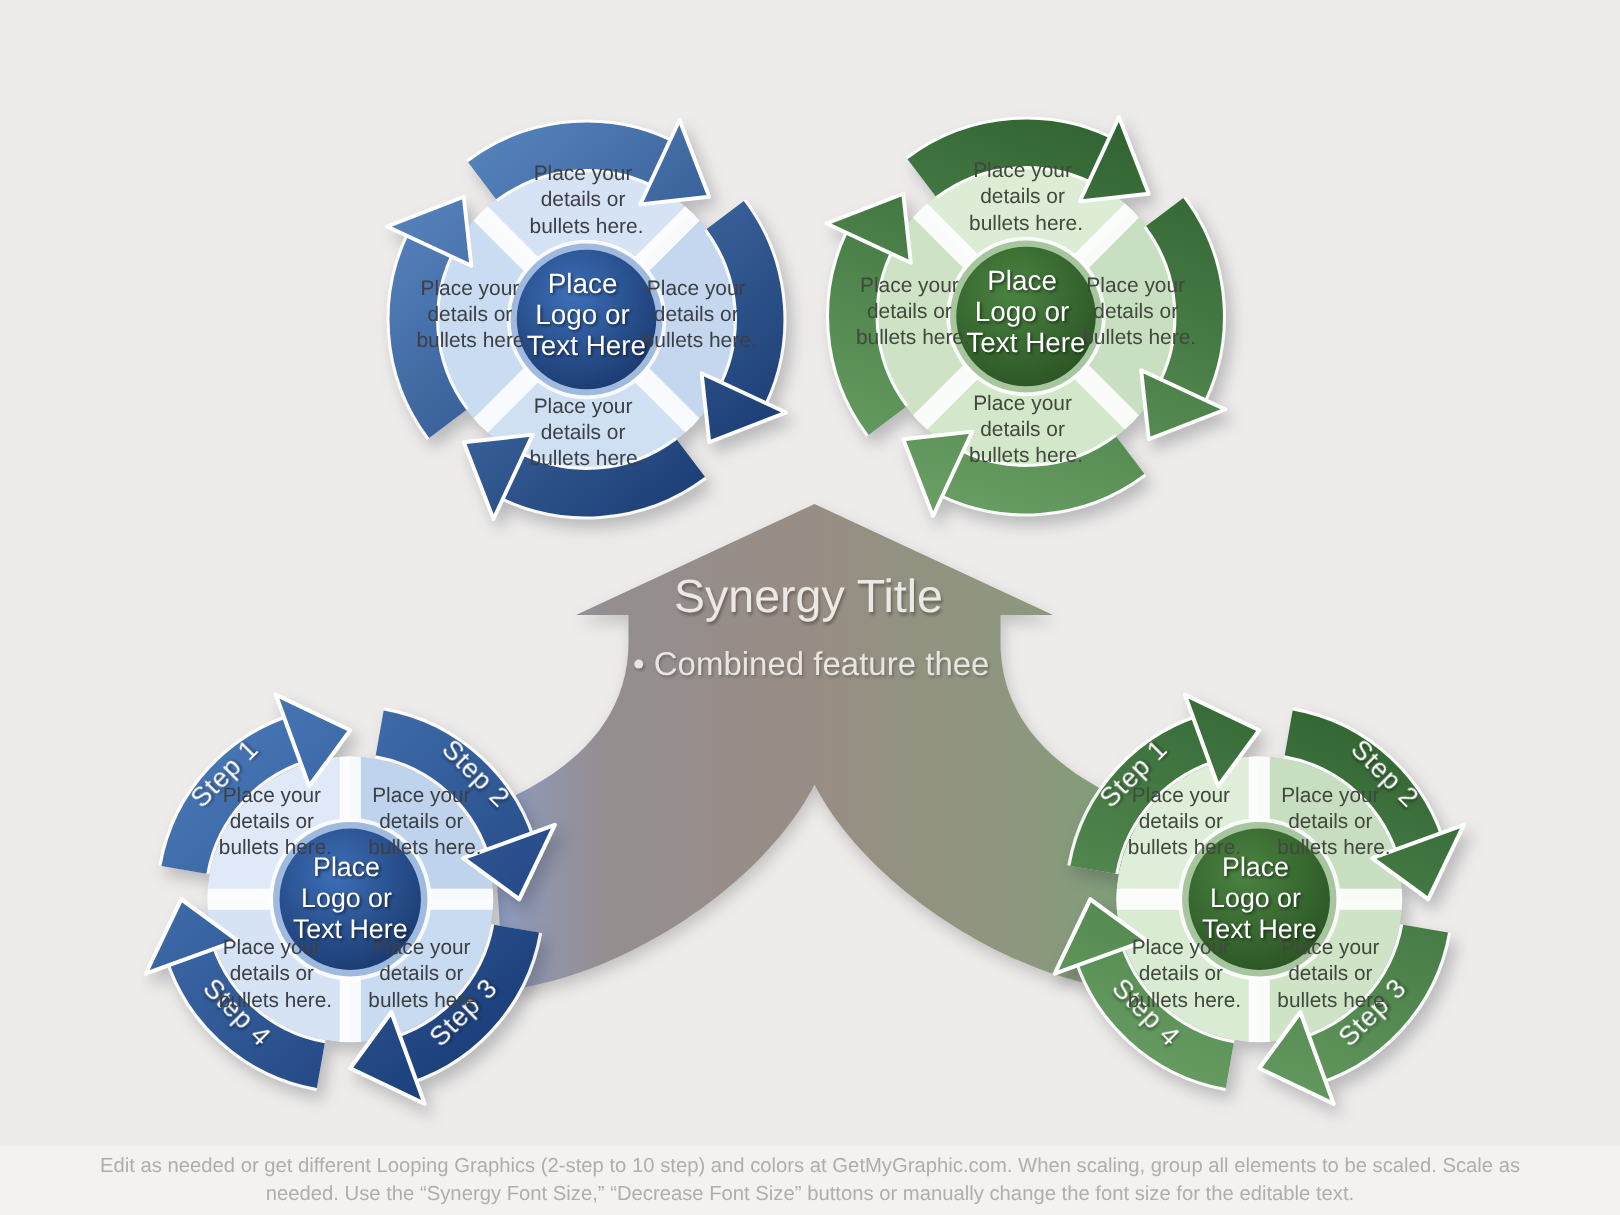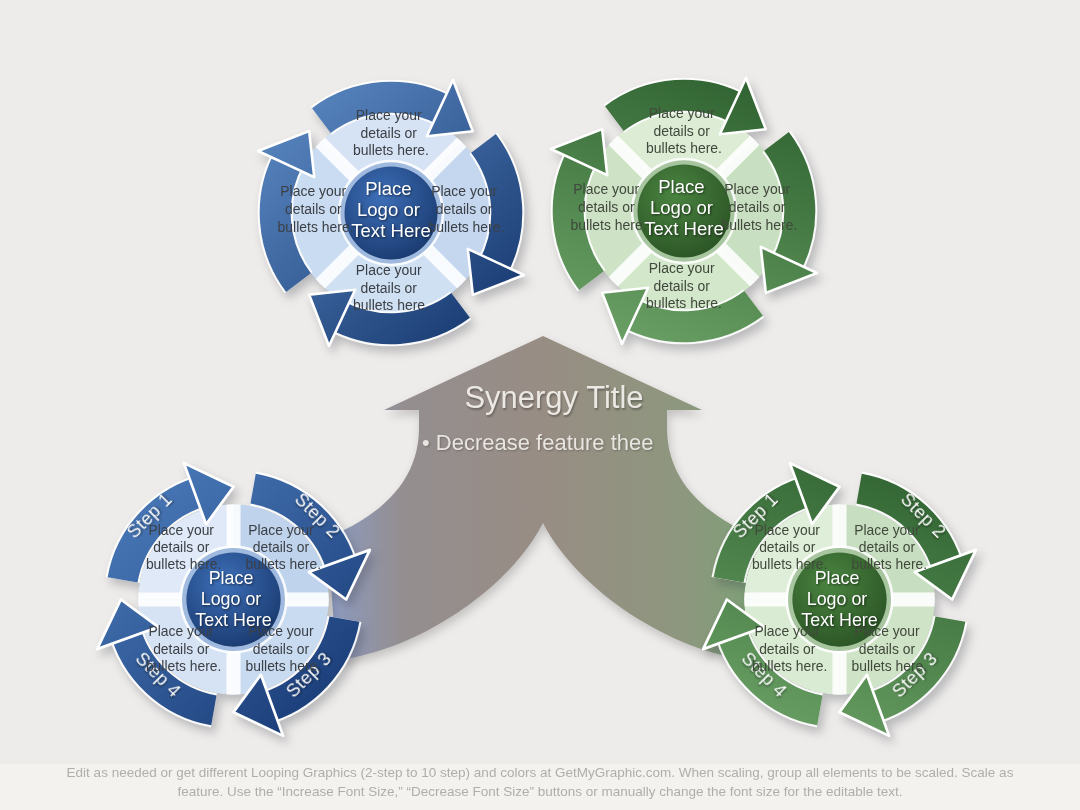--- a/index.html
+++ b/index.html
@@ -1,38 +1,38 @@
 <!DOCTYPE html>
 <html><head>
 <meta charset="utf-8">
 <style>
   html,body{margin:0;padding:0;}
   body{font-family:"Liberation Sans","DejaVu Sans",sans-serif;}
   .stage{position:relative;width:1080px;height:810px;background:#eeecea;overflow:hidden;}
 
   .connector-svg{position:absolute;left:0;top:0;filter:drop-shadow(2px 5px 5px rgba(0,0,0,.18));}
-  .connector-title{position:absolute;left:414px;top:380px;width:280px;text-align:center;
+  .connector-title{position:absolute;left:399px;top:380px;width:280px;text-align:center;
     font-size:31px;color:#ece8e3;text-shadow:1px 2px 2px rgba(0,0,0,.30);}
   .connector-bullets{position:absolute;left:422px;top:428px;width:270px;
     font-size:22px;line-height:29px;color:#e9e5e0;text-shadow:1px 1px 2px rgba(0,0,0,.25);}
 
   .loop{position:absolute;text-align:right;}
   .loop svg{filter:drop-shadow(4px 6px 5px rgba(50,55,70,.28));}
   .loop text{text-anchor:middle;}
   .qt tspan{font-size:13.5px;}
   .blue .qt{fill:#3c4046;}
   .green .qt{fill:#40493c;}
   .ct{font-size:18px;fill:#ffffff;filter:drop-shadow(1px 1.5px 1px rgba(0,0,0,.55));}
   .small .ct{font-size:16.5px;}
   .small .qt tspan{font-size:12.8px;}
   .step{font-size:16.5px;fill:#ffffff;letter-spacing:.5px;
     filter:drop-shadow(1px 1px 1px rgba(0,0,0,.45));}
 
   .footer{position:absolute;left:0;bottom:0;width:100%;height:46px;background:#f4f2ef;
-    display:flex;flex-direction:column;align-items:center;}
+    display:flex;flex-direction:column;justify-content:center;align-items:center;}
   .footer div{font-size:13.5px;line-height:1.38;color:#b0aeac;text-align:center;width:1070px;}
 </style>
 </head>
 <body>
 
 <div class="stage">
 
   <svg class="connector-svg" width="1080" height="810" viewBox="0 0 1080 810">
     <defs>
       <linearGradient id="connGrad" gradientUnits="userSpaceOnUse" x1="329" y1="560" x2="757" y2="560">
@@ -45,21 +45,21 @@
     </defs>
     <path fill="url(#connGrad)" d="M 543 336 L 702 410 L 667 410 L 667 428
          C 667 475 697 508 742 530 L 757 552 L 750 660
          C 672 652 577 590 543 523
          C 509 590 414 652 336 660 L 329 552 L 344 530
          C 389 508 419 475 419 428 L 419 410 L 384 410 Z"></path>
   </svg>
 
   <div class="connector-title">Synergy Title</div>
   <div class="connector-bullets">
-    <div>• Decrease feature thee</div>
+    <div>• Combined feature thee</div>
   </div>
 
   <div class="loop" style="left:236px;top:58px;">
     <svg class="blue" viewBox="0 0 300 300" width="310" height="310">
       <defs>
         <linearGradient id="ringB1" gradientUnits="userSpaceOnUse" x1="40" y1="20" x2="280" y2="290">
           <stop offset="0" stop-color="#5e8cc6"></stop>
             <stop offset="1" stop-color="#0f2f66"></stop>
         </linearGradient>
         <radialGradient id="ctrB1" cx="0.4" cy="0.32" r="0.9">
@@ -354,16 +354,16 @@
       <text class="ct">
         <tspan x="150" y="136">Place</tspan>
         <tspan x="150" y="155">Logo or</tspan>
         <tspan x="150" y="174">Text Here</tspan>
       </text>
     </svg>
   </div>
 
   <div class="footer">
     <div>Edit as needed or get different Looping Graphics (2-step to 10 step) and colors at GetMyGraphic.com. When scaling, group all elements to be scaled. Scale as</div>
-    <div>feature. Use the “Increase Font Size,” “Decrease Font Size” buttons or manually change the font size for the editable text.</div>
+    <div>needed. Use the “Synergy Font Size,” “Decrease Font Size” buttons or manually change the font size for the editable text.</div>
   </div>
 
 </div>
 
 </body></html>

